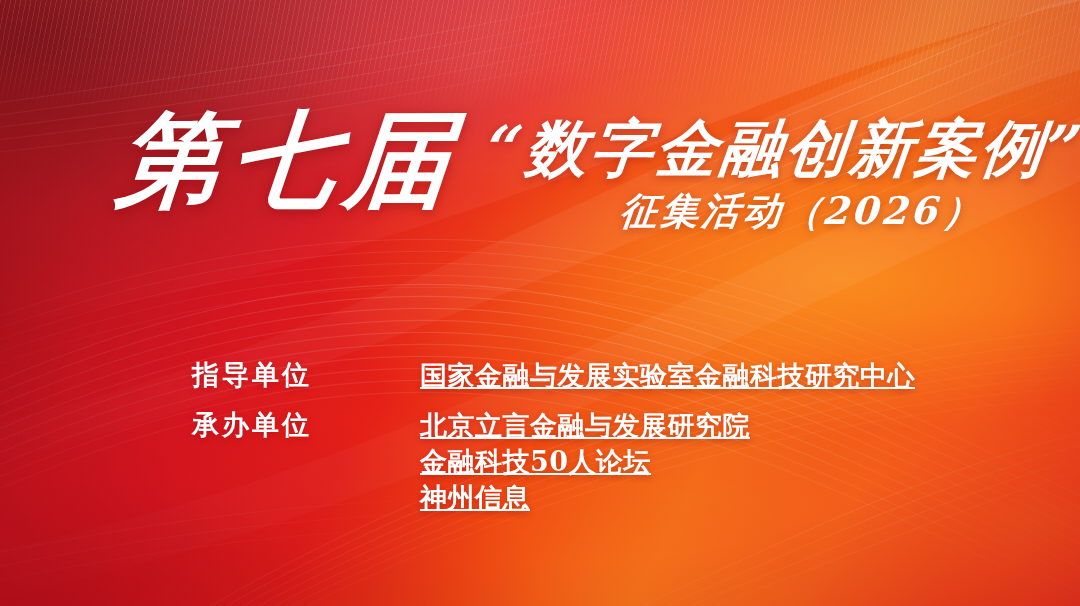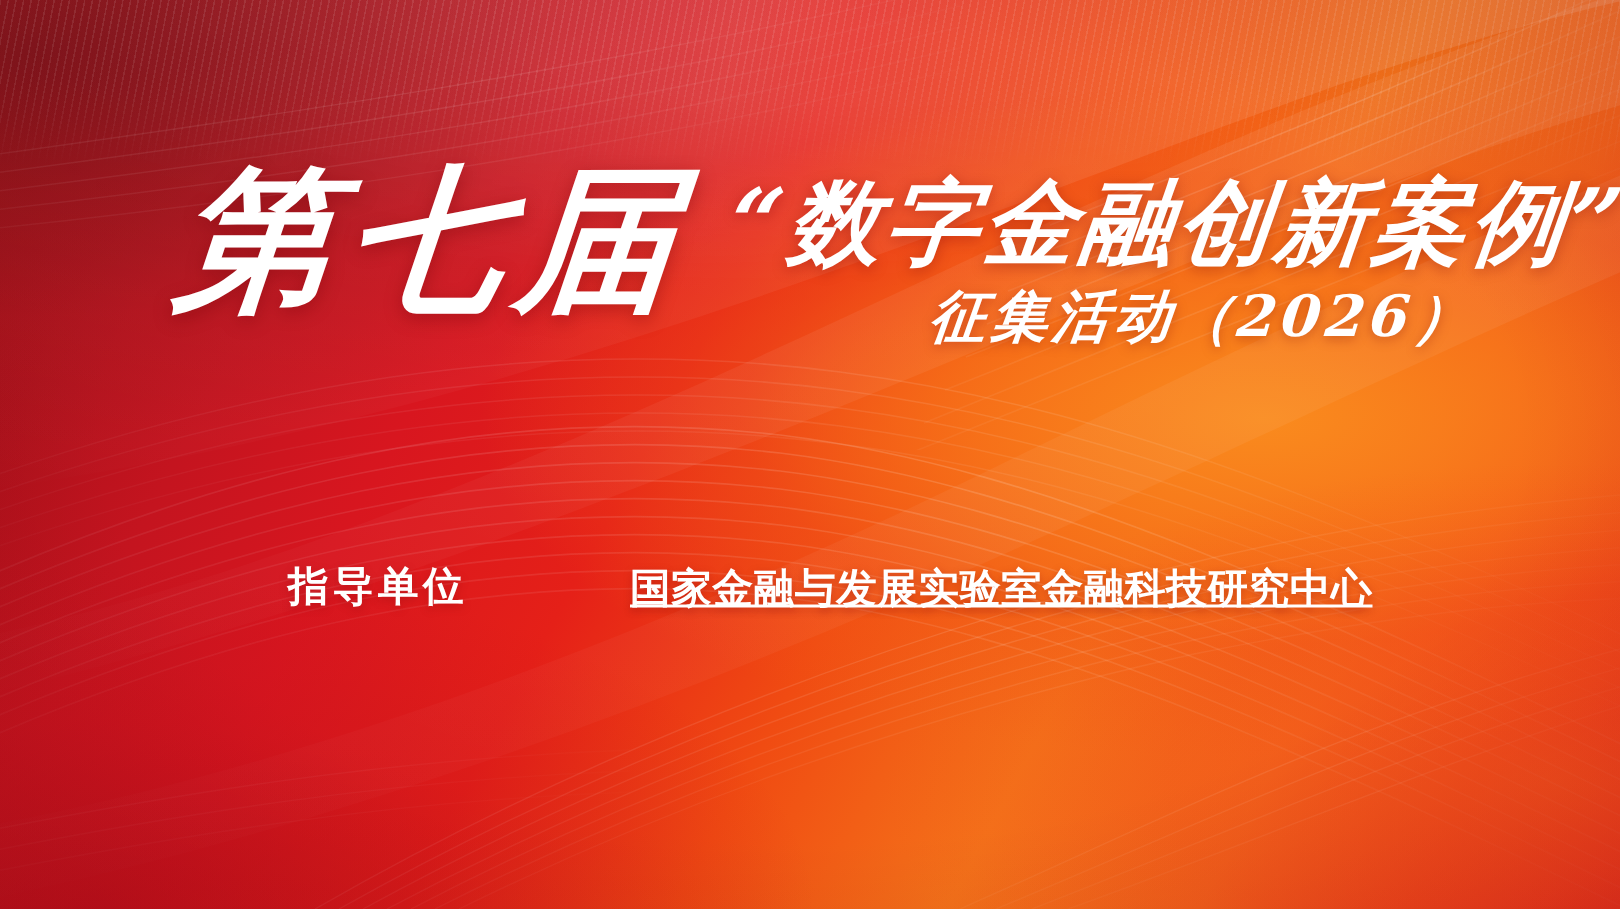--- a/index.html
+++ b/index.html
@@ -166,21 +166,20 @@
     text-shadow: 0 2px 8px rgba(130,10,10,0.34);
     transform: skewX(-6deg);
   }
 
   
   #credits {
     position: absolute;
     left: 192px;
     top: 358px;
     width: 830px;
-    margin-top: 17px;
   }
   .credit-row {
     display: flex;
     align-items: flex-start;
     margin-bottom: 14px;
   }
   .credit-label {
     flex: 0 0 auto;
     width: 228px;
     font-size: 27px;
@@ -327,16 +326,24 @@
 
   <div id="credits">
 
     <div class="credit-row">
       <div class="credit-label cjk-song">指导单位</div>
       <div class="credit-values">
         <div class="credit-value cjk-song">国家金融与发展实验室金融科技研究中心</div>
       </div>
     </div>
 
+    <div class="credit-row">
+      <div class="credit-label cjk-song">承办单位</div>
+      <div class="credit-values">
+        <div class="credit-value cjk-song">北京立言金融与发展研究院</div>
+        <div class="credit-value cjk-song">金融科技50人论坛</div>
+        <div class="credit-value cjk-song">神州信息</div>
+      </div>
+    </div>
 
   </div>
 
 </div>
 
 </body></html>

